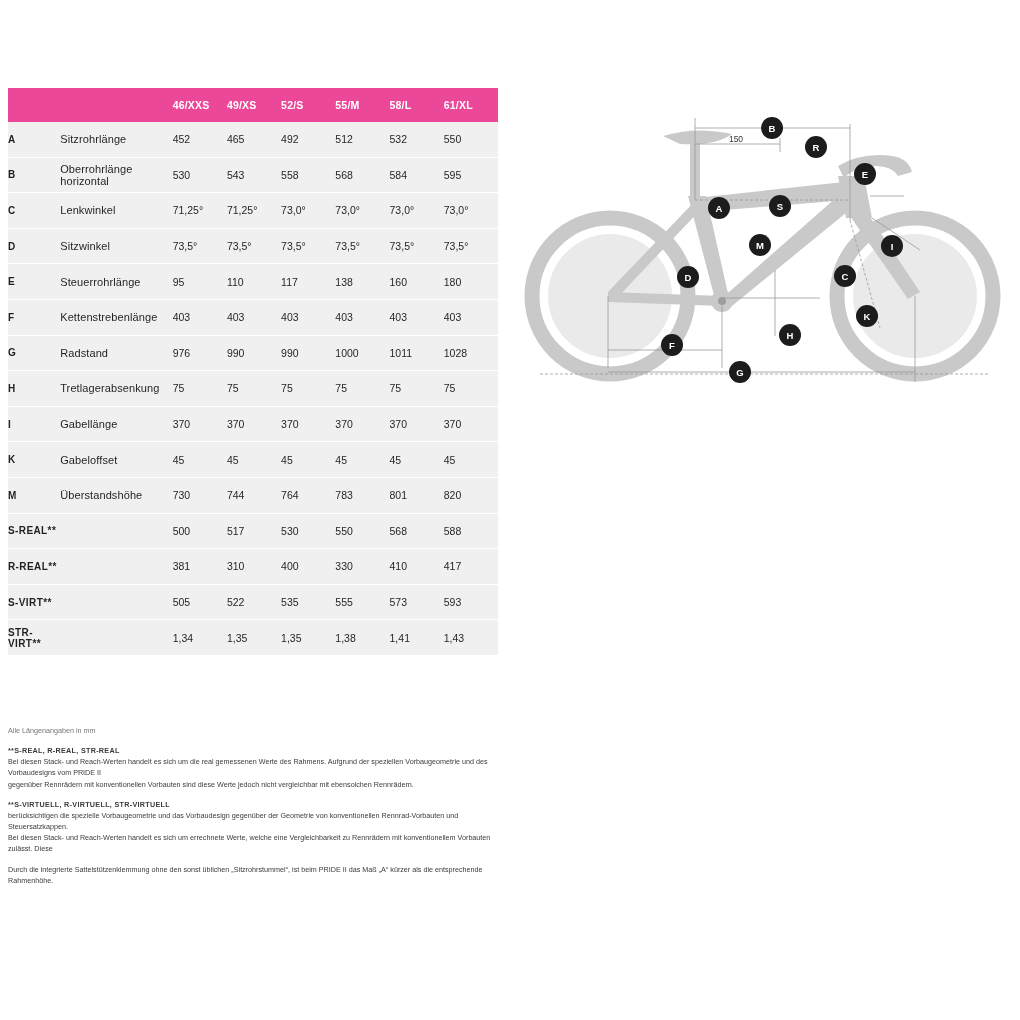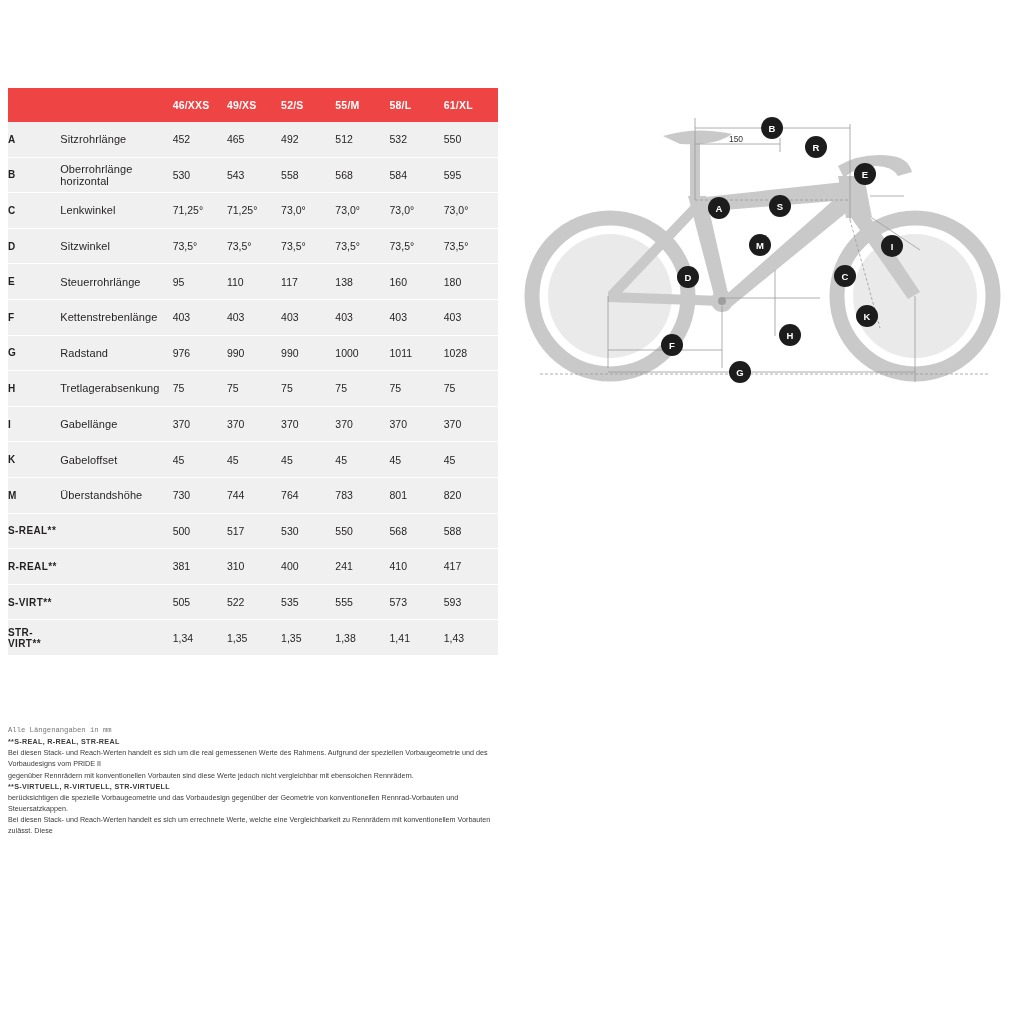--- a/index.html
+++ b/index.html
@@ -31,21 +31,21 @@
   table.geo {
     border-collapse: collapse;
     width: 490px;
     table-layout: fixed;
   }
   table.geo th, table.geo td {
     padding: 0;
     margin: 0;
   }
   thead tr.head-row {
-    background: #ef4444;
+    background: #ec4899;
   }
   thead th {
     height: 34px;
     color: #ffffff;
     font-size: 10.5px;
     font-weight: bold;
     text-align: left;
     vertical-align: middle;
     letter-spacing: 0.2px;
   }
@@ -80,23 +80,23 @@
   .notes {
     position: absolute;
     left: 8px;
     top: 725px;
     width: 500px;
     font-size: 7.2px;
     line-height: 1.55;
     color: #3a3a3a;
   }
   .notes p { margin: 0 0 0 0; }
-  .notes p.gap { }
+  .notes p.gap { margin-top: 9px; }
   .notes p.bold { font-weight: bold; letter-spacing: 0.3px; }
-  .notes p.light { color: #777; font-family: Liberation Mono, monospace; }
+  .notes p.light { color: #777; }
 
   
   .diagram {
     position: absolute;
     left: 520px;
     top: 100px;
     width: 490px;
     height: 310px;
   }
   .diagram svg { display: block; }
@@ -240,21 +240,21 @@
           <td class="val">550</td>
           <td class="val">568</td>
           <td class="val">588</td>
         </tr>
         <tr>
           <td class="code">R-REAL**</td>
           <td class="name"></td>
           <td class="val">381</td>
           <td class="val">310</td>
           <td class="val">400</td>
-          <td class="val">241</td>
+          <td class="val">330</td>
           <td class="val">410</td>
           <td class="val">417</td>
         </tr>
         <tr>
           <td class="code">S-VIRT**</td>
           <td class="name"></td>
           <td class="val">505</td>
           <td class="val">522</td>
           <td class="val">535</td>
           <td class="val">555</td>
@@ -279,20 +279,21 @@
     <p class="light">Alle Längenangaben in mm</p>
 
     <p class="bold gap">**S-REAL, R-REAL, STR-REAL</p>
     <p>Bei diesen Stack- und Reach-Werten handelt es sich um die real gemessenen Werte des Rahmens. Aufgrund der speziellen Vorbaugeometrie und des Vorbaudesigns vom PRIDE II</p>
     <p>gegenüber Rennrädern mit konventionellen Vorbauten sind diese Werte jedoch nicht vergleichbar mit ebensolchen Rennrädern.</p>
 
     <p class="bold gap">**S-VIRTUELL, R-VIRTUELL, STR-VIRTUELL</p>
     <p>berücksichtigen die spezielle Vorbaugeometrie und das Vorbaudesign gegenüber der Geometrie von konventionellen Rennrad-Vorbauten und Steuersatzkappen.</p>
     <p>Bei diesen Stack- und Reach-Werten handelt es sich um errechnete Werte, welche eine Vergleichbarkeit zu Rennrädern mit konventionellem Vorbauten zulässt. Diese</p>
 
+    <p class="gap">Durch die integrierte Sattelstützenklemmung ohne den sonst üblichen „Sitzrohrstummel“, ist beim PRIDE II das Maß „A“ kürzer als die entsprechende Rahmenhöhe.</p>
   </div>
 
   <div class="diagram">
     <svg width="490" height="310" viewBox="0 0 490 310" xmlns="http://www.w3.org/2000/svg">
       <defs>
         <style>
           .gl { stroke:#9a9a9a; stroke-width:0.8; fill:none; }
           .glt { stroke:#9a9a9a; stroke-width:0.8; fill:none; stroke-dasharray:3 2; }
           .fr { fill:#c9c9c9; }
           .cal { fill:#1c1c1c; }

